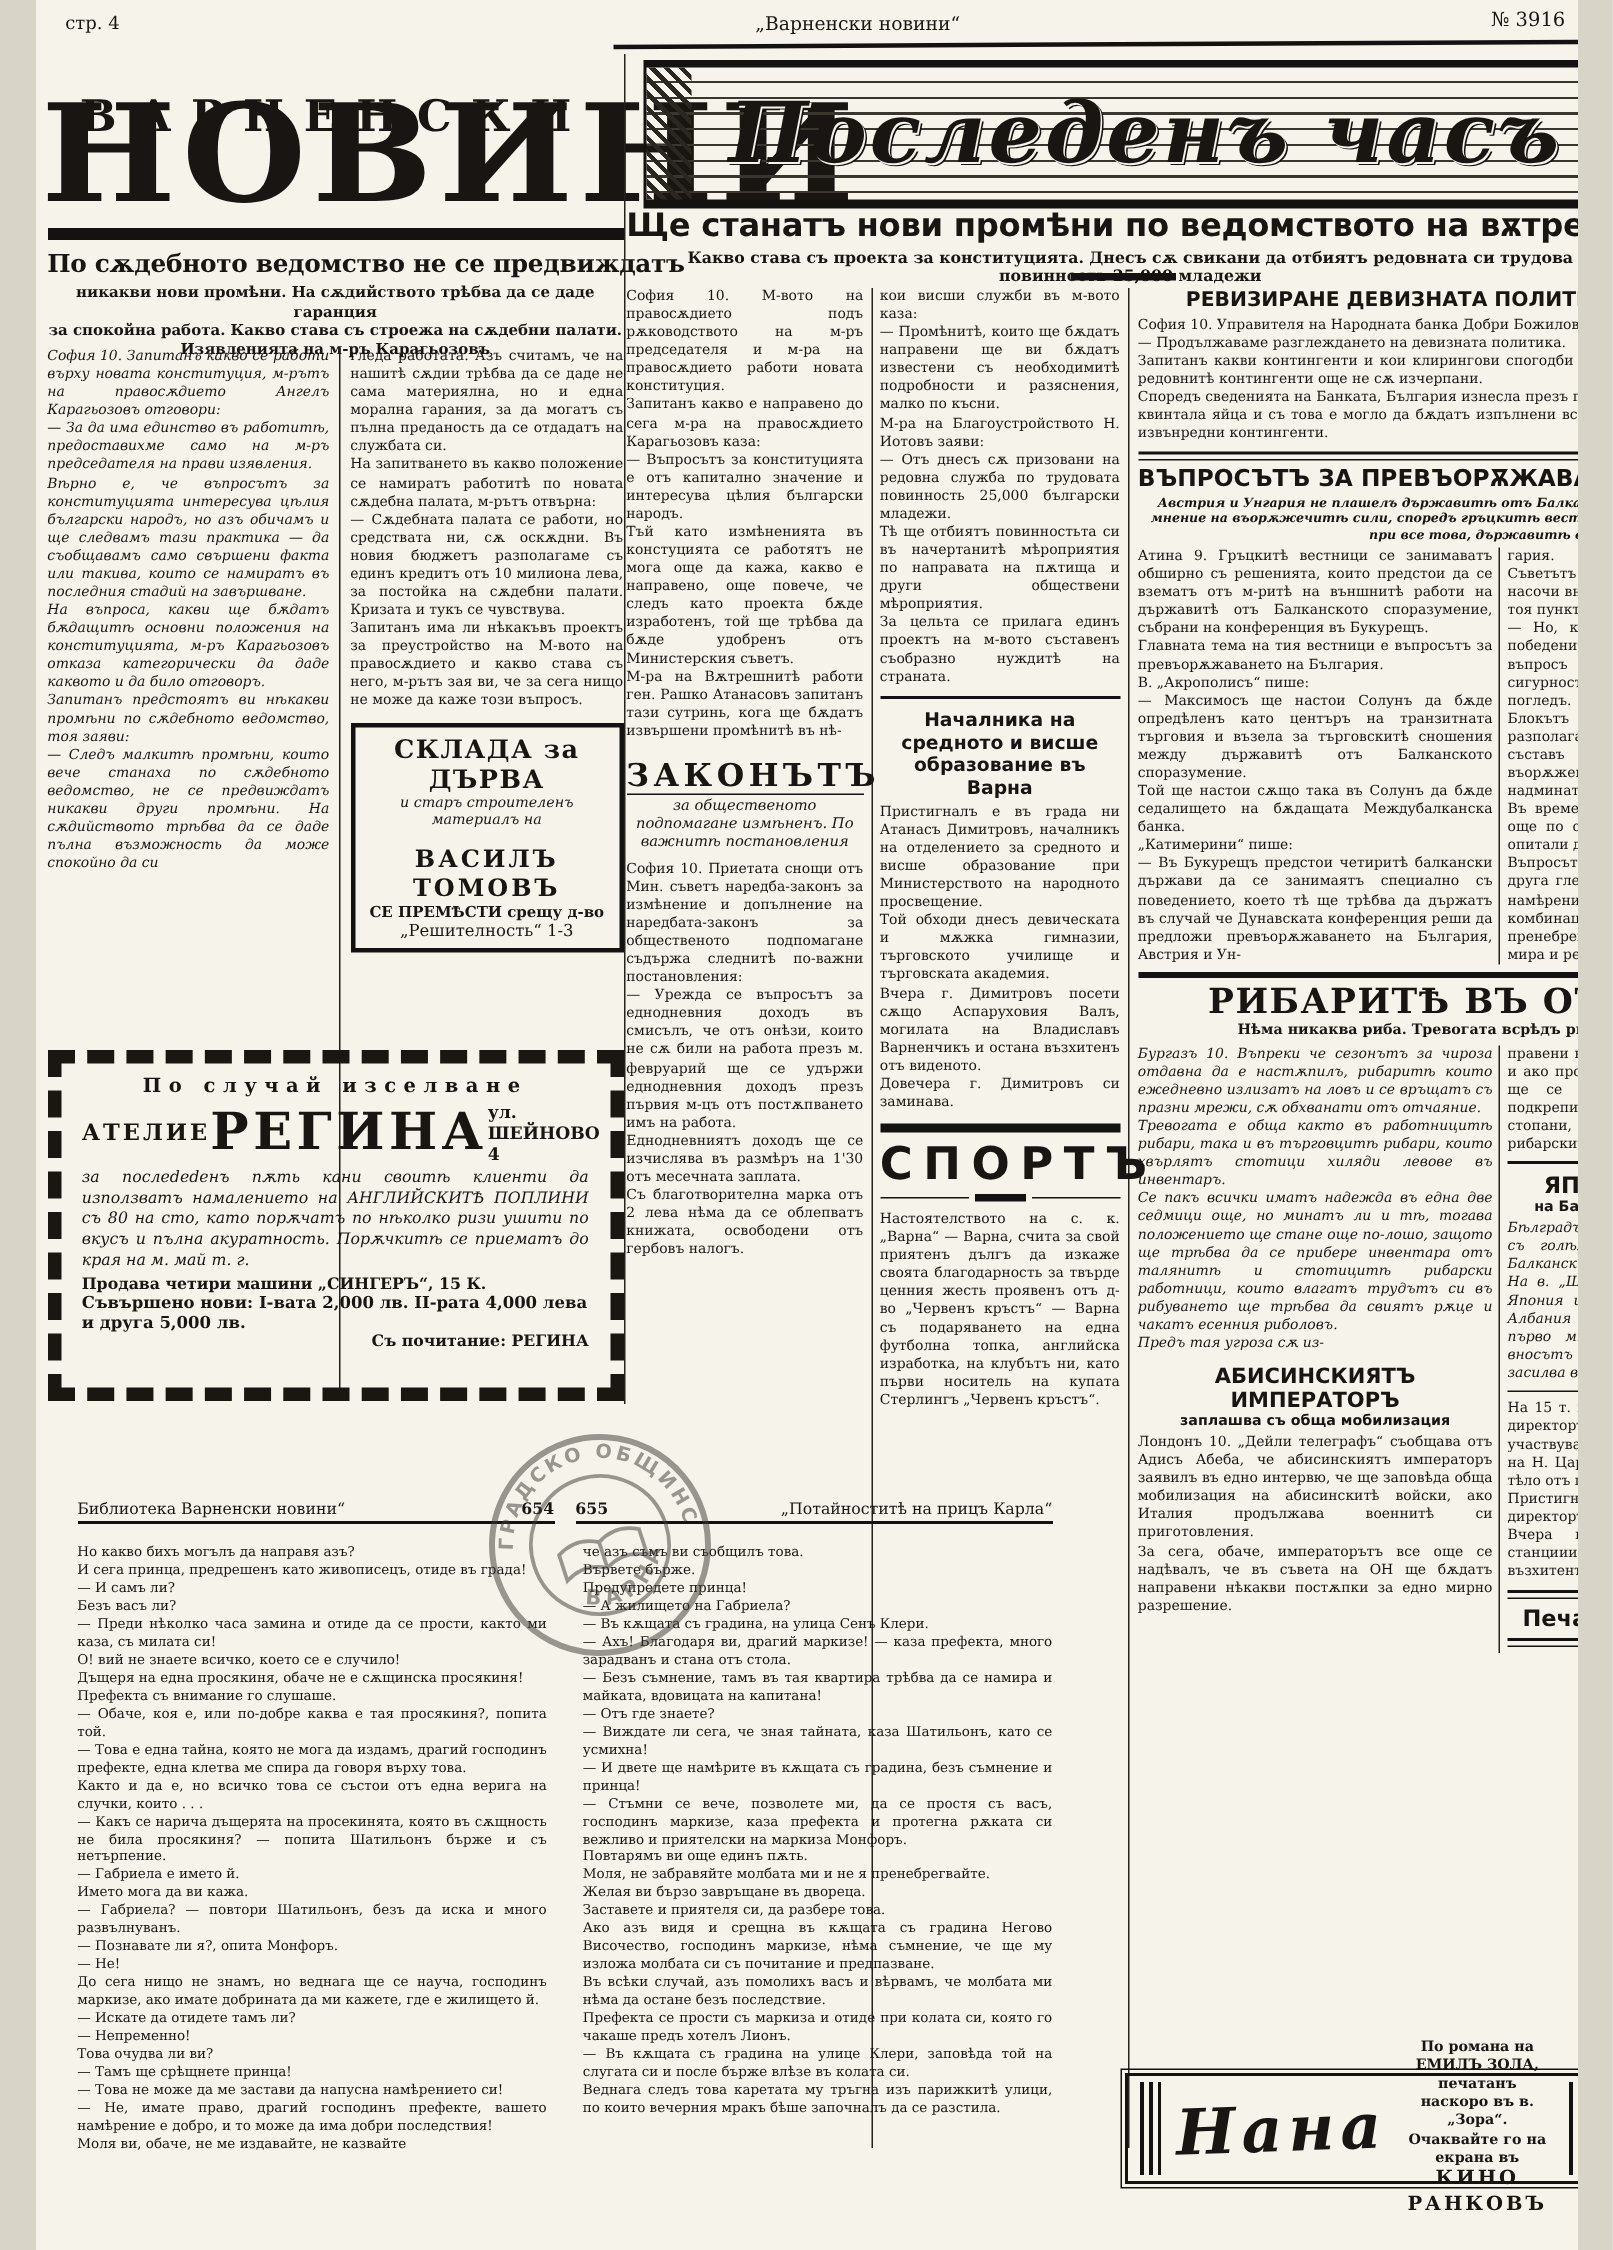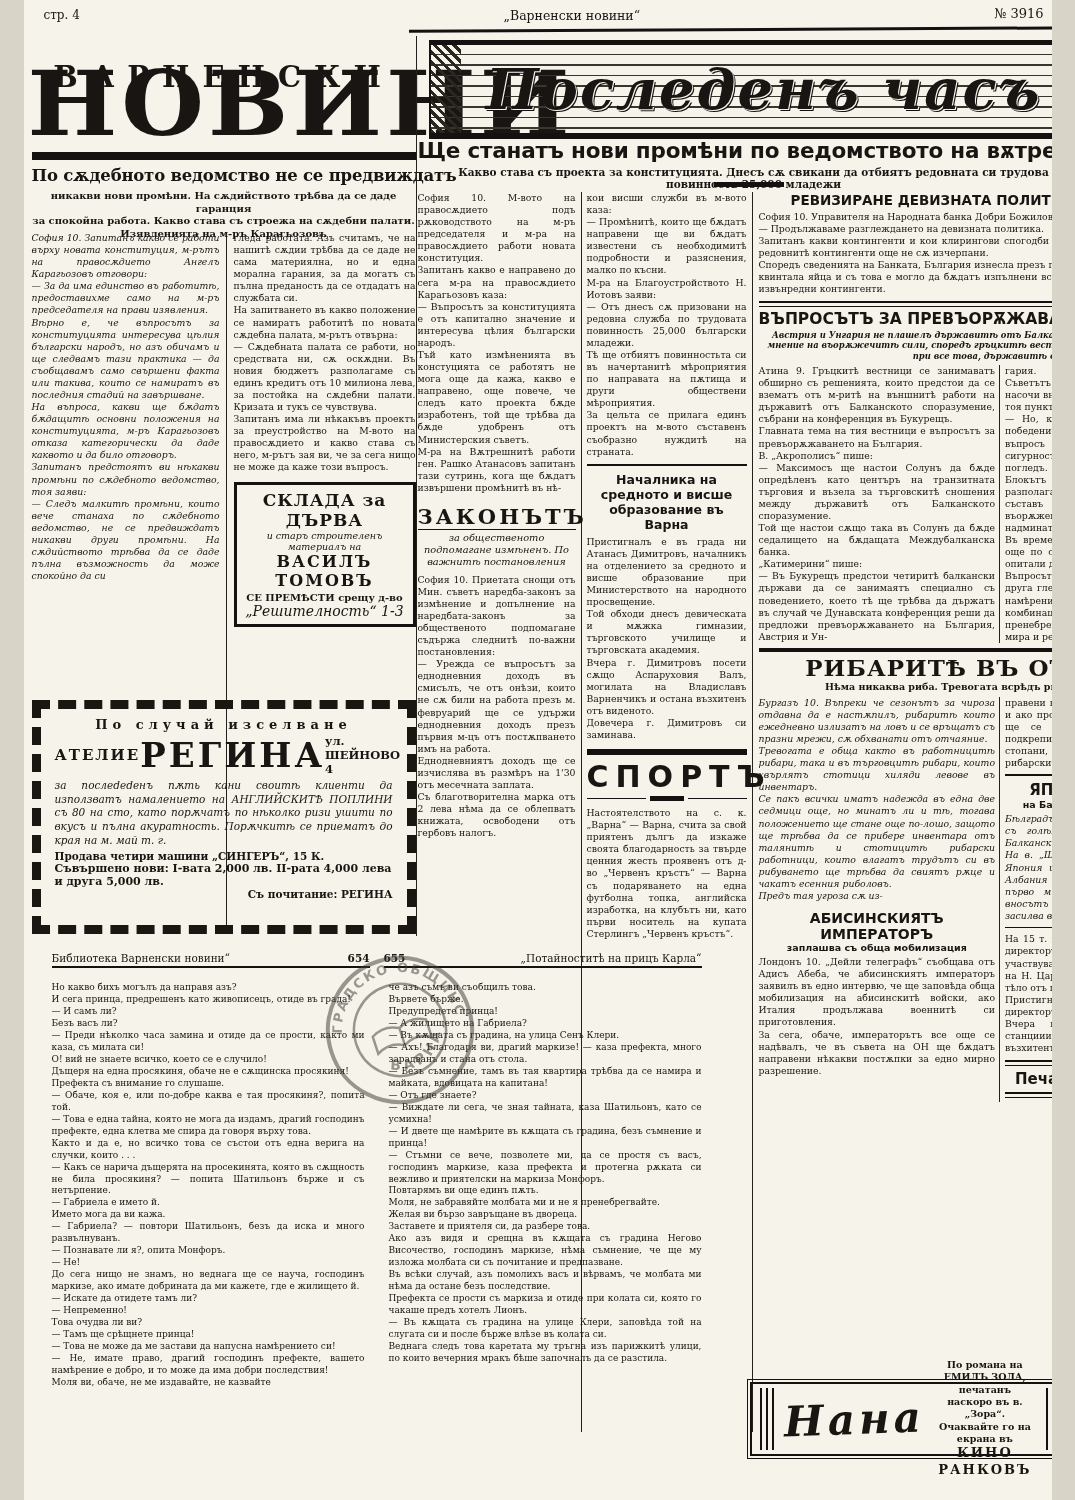--- a/index.html
+++ b/index.html
@@ -73,23 +73,23 @@
 — Следъ малкитѣ промѣни, които вече станаха по сѫдебното ведомство, не се предвиждатъ никакви други промѣни. На сѫдийството трѣбва да се даде пълна възможность да може спокойно да си</div>
     </div>
     <div style="width:182px;padding-left:7px;">
       <div class="col">гледа работата. Азъ считамъ, че на нашитѣ сѫдии трѣбва да се даде не сама материялна, но и една морална гарания, за да могатъ съ пълна преданость да се отдадатъ на службата си.
 На запитването въ какво положение се намиратъ работитѣ по новата сѫдебна палата, м-рътъ отвърна:
 — Сѫдебната палата се работи, но средствата ни, сѫ оскѫдни. Въ новия бюджетъ разполагаме съ единъ кредитъ отъ 10 милиона лева, за постойка на сѫдебни палати. Кризата и тукъ се чувствува.
 Запитанъ има ли нѣкакъвъ проектъ за преустройство на М-вото на правосѫдието и какво става съ него, м-рътъ зая ви, че за сега нищо не може да каже този въпросъ.</div>
       <div class="adbox" style="margin-top:8px;">
         <div class="b" style="font-size:17px;letter-spacing:1px;">СКЛАДА за ДЪРВА</div>
         <div class="i" style="font-size:9.5px;">и старъ строителенъ материалъ на</div>
-        <div class="b" style="font-size:16px;letter-spacing:2px;margin-top:0;">ВАСИЛЪ ТОМОВЪ</div>
+        <div class="b" style="font-size:16px;letter-spacing:2px;margin-top:11px;">ВАСИЛЪ ТОМОВЪ</div>
         <div class="b" style="font-size:10px;margin-top:2px;">СЕ ПРЕМѢСТИ срещу д-во</div>
-        <div style="font-size:14px;font-style:italic;">„Решителность“  1-3</div>
+        <div style="font-size:11px;">„Решителность“  1-3</div>
       </div>
     </div>
   </div>
 
   <div class="abs chainbox" style="left:8px;top:700px;width:338px;height:200px;">
     <div class="ctr b" style="font-size:13px;letter-spacing:5px;">По случай изселване</div>
     <div style="display:flex;align-items:center;justify-content:space-between;margin-top:2px;">
       <span class="b" style="font-size:15px;letter-spacing:2px;">АТЕЛИЕ</span>
       <span class="b" style="font-size:34px;letter-spacing:3px;">РЕГИНА</span>
       <span class="b" style="font-size:11.5px;">ул. ШЕЙНОВО 4</span>
@@ -217,21 +217,21 @@
     <div class="nanatitle">Нана</div>
     <div style="flex:1;text-align:center;font-size:9.5px;font-weight:bold;line-height:1.3;">
       <span>По романа на ЕМИЛЪ ЗОЛА, печатанъ</span><br>
       <span>наскоро въ в. „Зора“.</span><br>
       <span>Очаквайте го на екрана въ</span><br>
       <span style="font-size:13px;letter-spacing:2px;">КИНО РАНКОВЪ</span>
     </div>
     <div class="bars"></div>
   </div>
 
-  <div class="abs feuil" style="left:28px;top:952px;width:650px;">
+  <div class="abs feuil" style="left:28px;top:1000px;width:650px;">
     <div style="display:flex;gap:14px;">
       <div class="feuil-hdr" style="flex:1;">
         <span>Библиотека Варненски новини“</span>
         <span class="b">654</span>
       </div>
       <div class="feuil-hdr" style="flex:1;">
         <span class="b">655</span>
         <span>„Потайноститѣ на прицъ Карла“</span>
       </div>
     </div>

